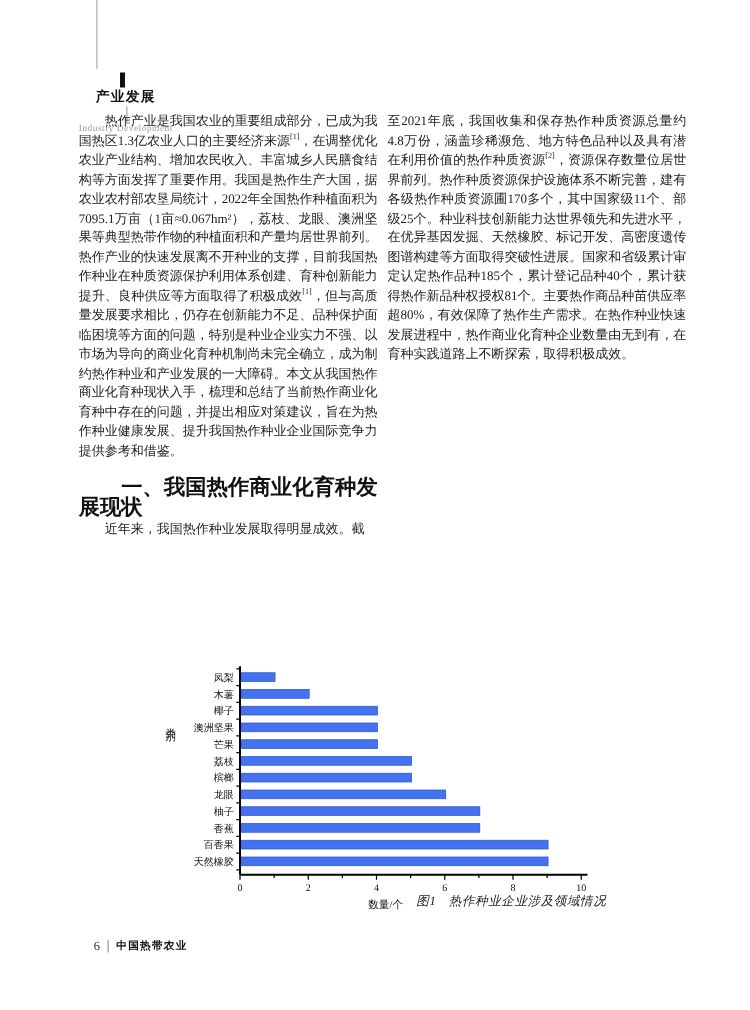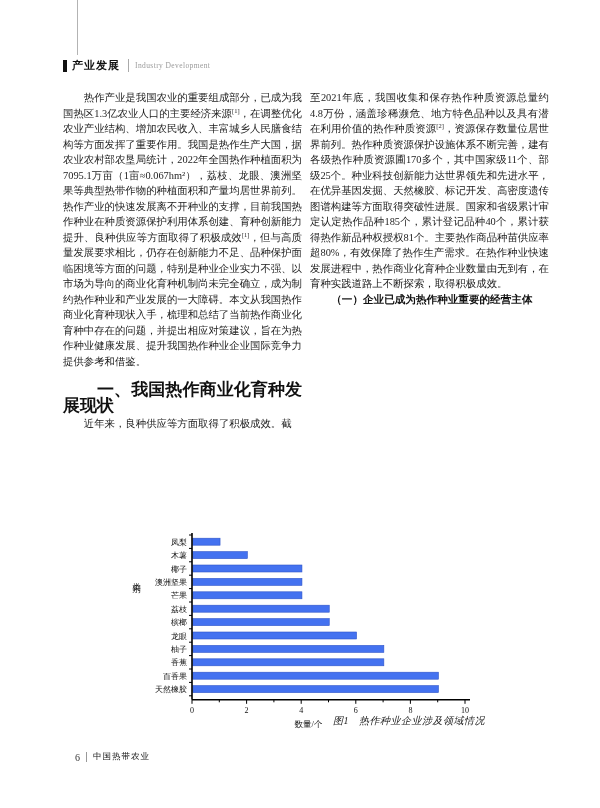--- a/index.html
+++ b/index.html
@@ -2,21 +2,21 @@
 <html><head>
 <meta charset="utf-8">
 <style>
   html,body{margin:0;padding:0;}
   body{
     width:600px;height:808px;position:relative;background:#ffffff;
     font-family:"Liberation Serif","DejaVu Serif",serif;
     color:#1c1c1c;overflow:hidden;
   }
   .top-rule{position:absolute;left:77px;top:0;width:1px;height:55px;background:#b3b3b3;}
-  .header{position:absolute;left:63px;top:58px;display:flex;align-items:center;}
+  .header{position:absolute;left:63px;top:58px;display:flex;align-items:center;flex-direction:column;}
   .header-bar{width:4px;height:12px;background:#111;margin-right:5px;}
   .header-zh{font-family:"Liberation Sans","DejaVu Sans",sans-serif;font-weight:bold;font-size:11px;letter-spacing:1px;color:#111;}
   .header-div{width:1px;height:13px;background:#aaa;margin:0 6px 0 8px;}
   .header-en{font-size:7.5px;color:#9a9a9a;letter-spacing:0.4px;text-align:center;}
 
   .col{position:absolute;top:90px;width:239px;font-size:10.4px;line-height:15.5px;text-align:justify;text-justify:inter-ideograph;}
   .col-left{left:63px;}
   .col-right{left:310px;}
   .col p{margin:0;}
   .indent{text-indent:2em;}
@@ -38,43 +38,42 @@
   }
   .fig-caption{
     position:absolute;left:95px;top:714px;width:390px;text-align:right;
     font-style:italic;font-size:10px;color:#222;letter-spacing:0.5px;
   }
   .fig-caption .fig-label{margin-right:10px;}
 
   .footer{position:absolute;left:75px;top:751px;display:flex;align-items:center;}
   .footer-page{font-size:10px;color:#333;}
   .footer-div{width:1px;height:10px;background:#999;margin:0 6px;}
-  .footer-journal{font-family:"Liberation Sans","DejaVu Sans",sans-serif;font-weight:normal;font-size:8.5px;color:#111;letter-spacing:1px;}
+  .footer-journal{font-family:"Liberation Sans","DejaVu Sans",sans-serif;font-weight:bold;font-size:8.5px;color:#111;letter-spacing:1px;}
 </style>
 </head>
 <body>
 
 <div class="top-rule"></div>
 
 <div class="header">
   <div class="header-bar"></div>
   <div class="header-zh">产业发展</div>
   <div class="header-div"></div>
   <div class="header-en">Industry Development</div>
 </div>
 
 <div class="col col-left">
   <p class="indent"><span>热作产业是我国农业的重要组成部分，已成为我国热区1.3亿农业人口的主要经济来源</span><sup>[1]</sup><span>，在调整优化农业产业结构、增加农民收入、丰富城乡人民膳食结构等方面发挥了重要作用。我国是热作生产大国，据农业农村部农垦局统计，2022年全国热作种植面积为7095.1万亩（1亩≈0.067hm²），荔枝、龙眼、澳洲坚果等典型热带作物的种植面积和产量均居世界前列。热作产业的快速发展离不开种业的支撑，目前我国热作种业在种质资源保护利用体系创建、育种创新能力提升、良种供应等方面取得了积极成效</span><sup>[1]</sup><span>，但与高质量发展要求相比，仍存在创新能力不足、品种保护面临困境等方面的问题，特别是种业企业实力不强、以市场为导向的商业化育种机制尚未完全确立，成为制约热作种业和产业发展的一大障碍。本文从我国热作商业化育种现状入手，梳理和总结了当前热作商业化育种中存在的问题，并提出相应对策建议，旨在为热作种业健康发展、提升我国热作种业企业国际竞争力提供参考和借鉴。</span></p>
   <p class="h1-left">一、我国热作商业化育种发展现状</p>
-  <p class="indent">近年来，良种供应等方面取得了积极成效。截</p>
+  <p class="indent">近年来，我国热作种业发展取得明显成效。截</p>
 </div>
 
 <div class="col col-right">
   <p><span>至2021年底，我国收集和保存热作种质资源总量约4.8万份，涵盖珍稀濒危、地方特色品种以及具有潜在利用价值的热作种质资源</span><sup>[2]</sup><span>，资源保存数量位居世界前列。热作种质资源保护设施体系不断完善，建有各级热作种质资源圃170多个，其中国家级11个、部级25个。种业科技创新能力达世界领先和先进水平，在优异基因发掘、天然橡胶、标记开发、高密度遗传图谱构建等方面取得突破性进展。国家和省级累计审定认定热作品种185个，累计登记品种40个，累计获得热作新品种权授权81个。主要热作商品种苗供应率超80%，有效保障了热作生产需求。在热作种业快速发展进程中，热作商业化育种企业数量由无到有，在育种实践道路上不断探索，取得积极成效。</span></p>
-  <p class="h1-right">（一）企业已成为热作种业重要的经营主体</p>
 </div>
 
 <div class="chart-wrap">
   <svg id="chart-svg" width="420" height="240">
       <rect x="97.75" y="14.2" width="27.3" height="7" fill="#4472f0" stroke="#2f55c8" stroke-width="0.6"></rect>
       <text x="92" y="20.7" text-anchor="end" font-size="8" fill="#111" font-family="&quot;Liberation Serif&quot;,serif">凤梨</text>
       <line x1="94" y1="11" x2="97" y2="11" stroke="#000000" stroke-width="1"></line>
       <rect x="97.75" y="27.599999999999998" width="54.6" height="7" fill="#4472f0" stroke="#2f55c8" stroke-width="0.6"></rect>
       <text x="92" y="34.099999999999994" text-anchor="end" font-size="8" fill="#111" font-family="&quot;Liberation Serif&quot;,serif">木薯</text>
       <line x1="94" y1="24.4" x2="97" y2="24.4" stroke="#000000" stroke-width="1"></line>

